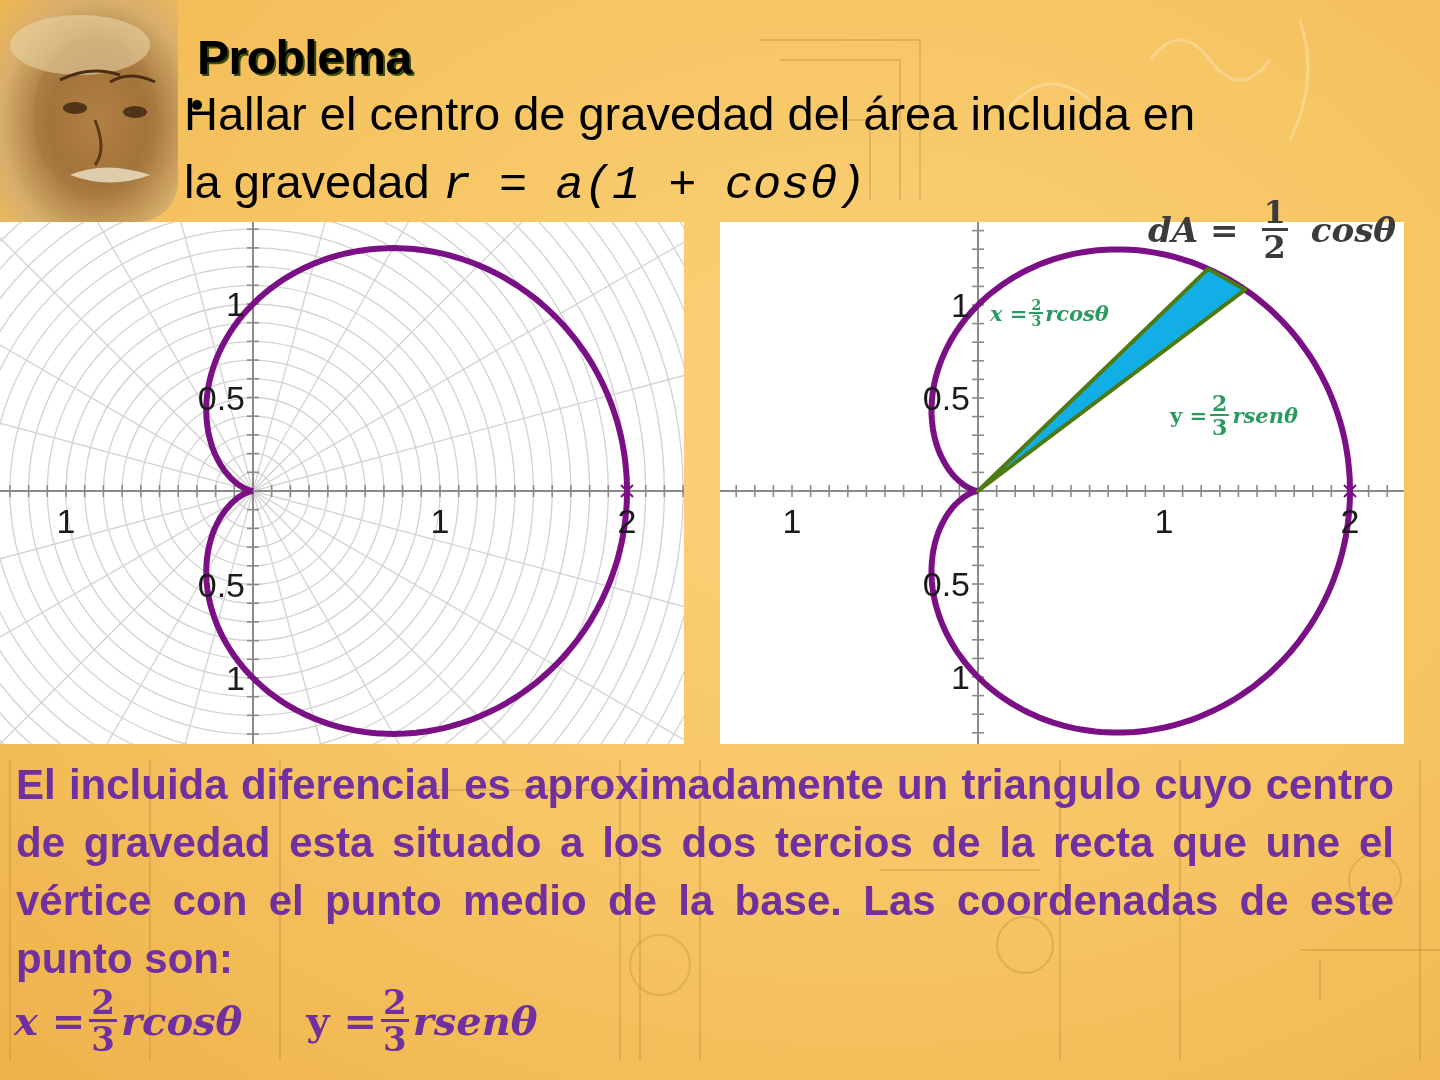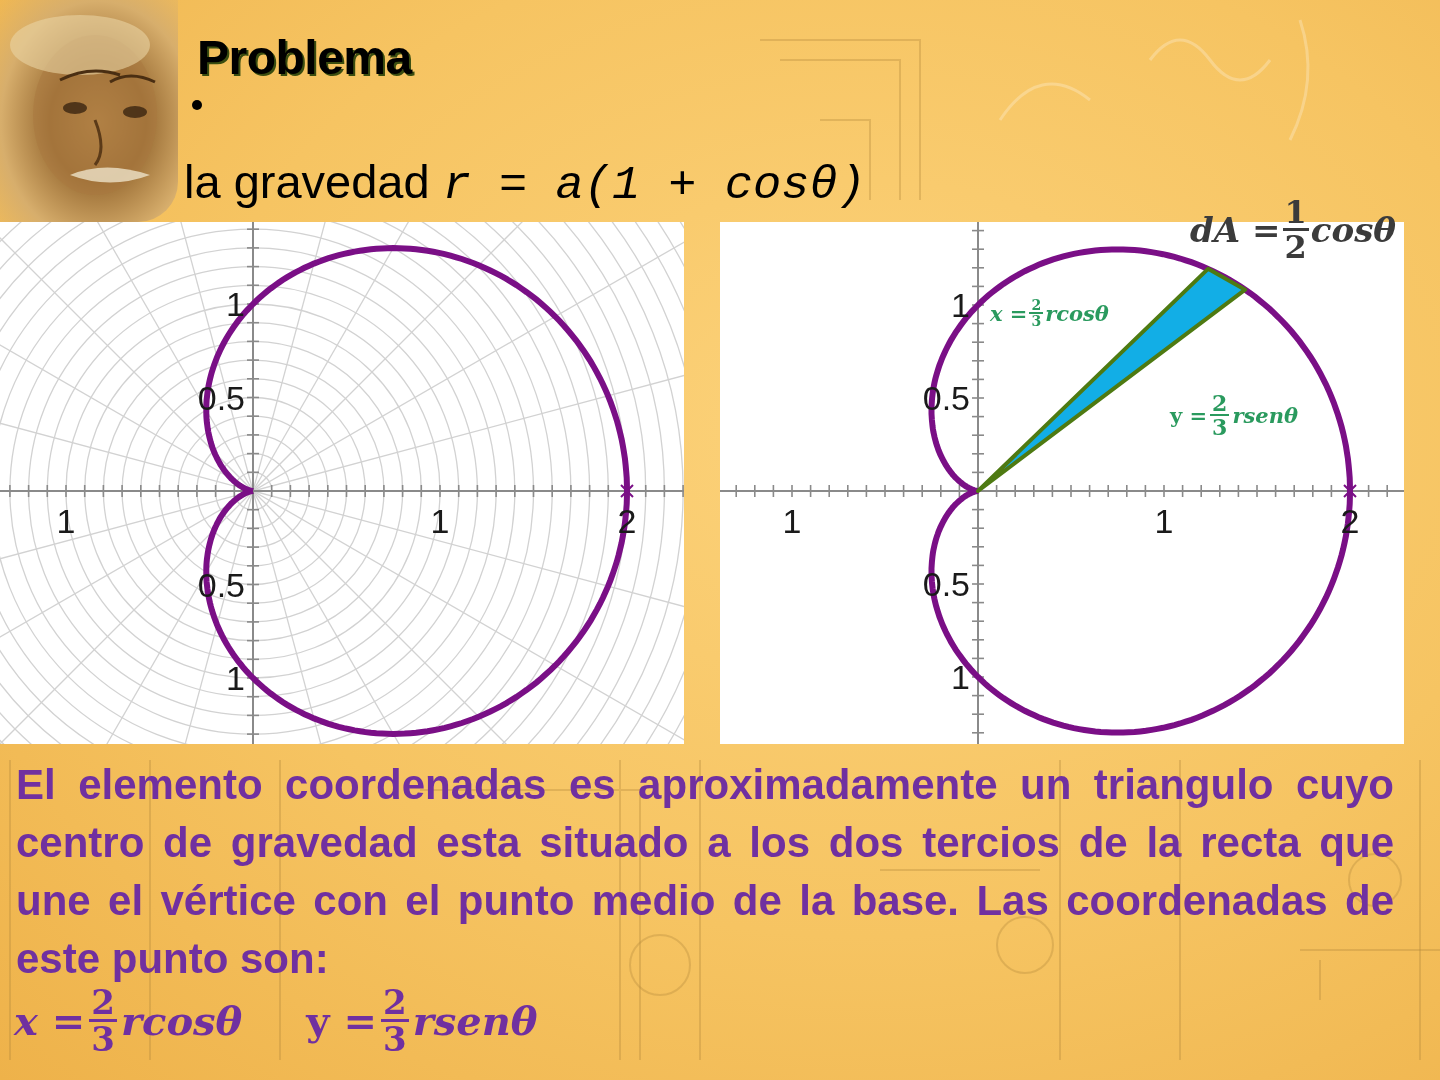--- a/index.html
+++ b/index.html
@@ -28,21 +28,21 @@
     font-size:47px; line-height:68px; color:#000;
   }
   .math { font-family:Liberation Mono, monospace; font-style:italic; }
   .chart-box { position:absolute; background:#fff; overflow:hidden; }
   .chart-box svg { display:block; }
   .axis-label { font-family:"Liberation Sans", sans-serif; font-size:34px; fill:#1a1a1a; }
   .formula-overlay { position:absolute; font-family:"DejaVu Serif", serif; font-weight:bold; font-style:italic; }
   .frac { display:inline-flex; flex-direction:column; align-items:center; vertical-align:middle; line-height:1; font-style:normal; }
   .frac .num { border-bottom:2px solid currentColor; padding:0 2px; }
   .dA {
-    right:44px; top:196px; color:#3b3b3b; font-size:34px; display:flex; align-items:center;
+    right:44px; top:196px; color:#3b3b3b; font-size:34px; display:flex; align-items:center;gap:21px;
   }
   .dA .frac { font-size:32px; margin:0 2px; }
   .dA .frac .num { border-bottom-width:3px; }
   .fx { left:990px; top:298px; color:#2a9a5e; font-size:21px; display:flex; align-items:center; }
   .fx .frac { font-size:14px; margin:0 2px; }
   .fy { left:1170px; top:392px; color:#2a9a5e; font-size:21px; display:flex; align-items:center; }
   .fy .frac { font-size:22px; margin:0 3px; }
   .explanation {
     position:absolute; left:16px; top:756px; width:1378px; margin:0;
     font-size:42px; line-height:58px; font-weight:bold; color:#7030a0;
@@ -85,21 +85,21 @@
     <ellipse cx="135" cy="112" rx="12" ry="6" fill="#3a2410" opacity="0.8"></ellipse>
     <path d="M95 120 q12 30 0 45" stroke="#5b3a18" stroke-width="3" fill="none"></path>
     <path d="M70 175 q35 -15 80 0 q-40 15 -80 0" fill="#e9dcc0" opacity="0.85"></path>
     <path d="M60 80 q30 -15 60 -5 M110 82 q20 -12 45 0" stroke="#4a2e12" stroke-width="3" fill="none"></path>
   </svg>
 </div>
 
 <h1 class="title">Problema</h1>
 <span class="bullet-dot"></span>
 <p class="statement">
-  <br>
+  <span>Hallar el centro de gravedad del área incluida en</span><br>
   <span>la gravedad </span><span class="math">r = a(1 + cosθ)</span>
 </p>
 
 <div class="chart-box" style="left:0; top:222px; width:684px; height:522px;">
   <svg id="chart-left" width="684" height="522">
       <g>
         <circle cx="253" cy="269" r="18.7" fill="none" stroke="#d2d2d2" stroke-width="1.3"></circle>
         <circle cx="253" cy="269" r="37.4" fill="none" stroke="#d2d2d2" stroke-width="1.3"></circle>
         <circle cx="253" cy="269" r="56.1" fill="none" stroke="#d2d2d2" stroke-width="1.3"></circle>
         <circle cx="253" cy="269" r="74.8" fill="none" stroke="#d2d2d2" stroke-width="1.3"></circle>
@@ -414,21 +414,21 @@
 
 <div class="formula-overlay fy">
   <span style="font-style:normal">y =</span>
   <span class="frac">
     <span class="num">2</span>
     <span class="den">3</span>
   </span>
   <span>rsenθ</span>
 </div>
 
-<p class="explanation">El elemento coordenadas es aproximadamente un triangulo cuyo centro de gravedad esta situado a los dos tercios de la recta que une  el vértice con el punto medio de la base. Las coordenadas de este punto son:</p>
+<p class="explanation">El incluida diferencial es aproximadamente un triangulo cuyo centro de gravedad esta situado a los dos tercios de la recta que une  el vértice con el punto medio de la base. Las coordenadas de este punto son:</p>
 
 <div class="result">
   <div class="eq">
     <span>x =</span>
     <span class="frac">
       <span class="num">2</span>
       <span class="den">3</span>
     </span>
     <span>rcosθ</span>
   </div>

